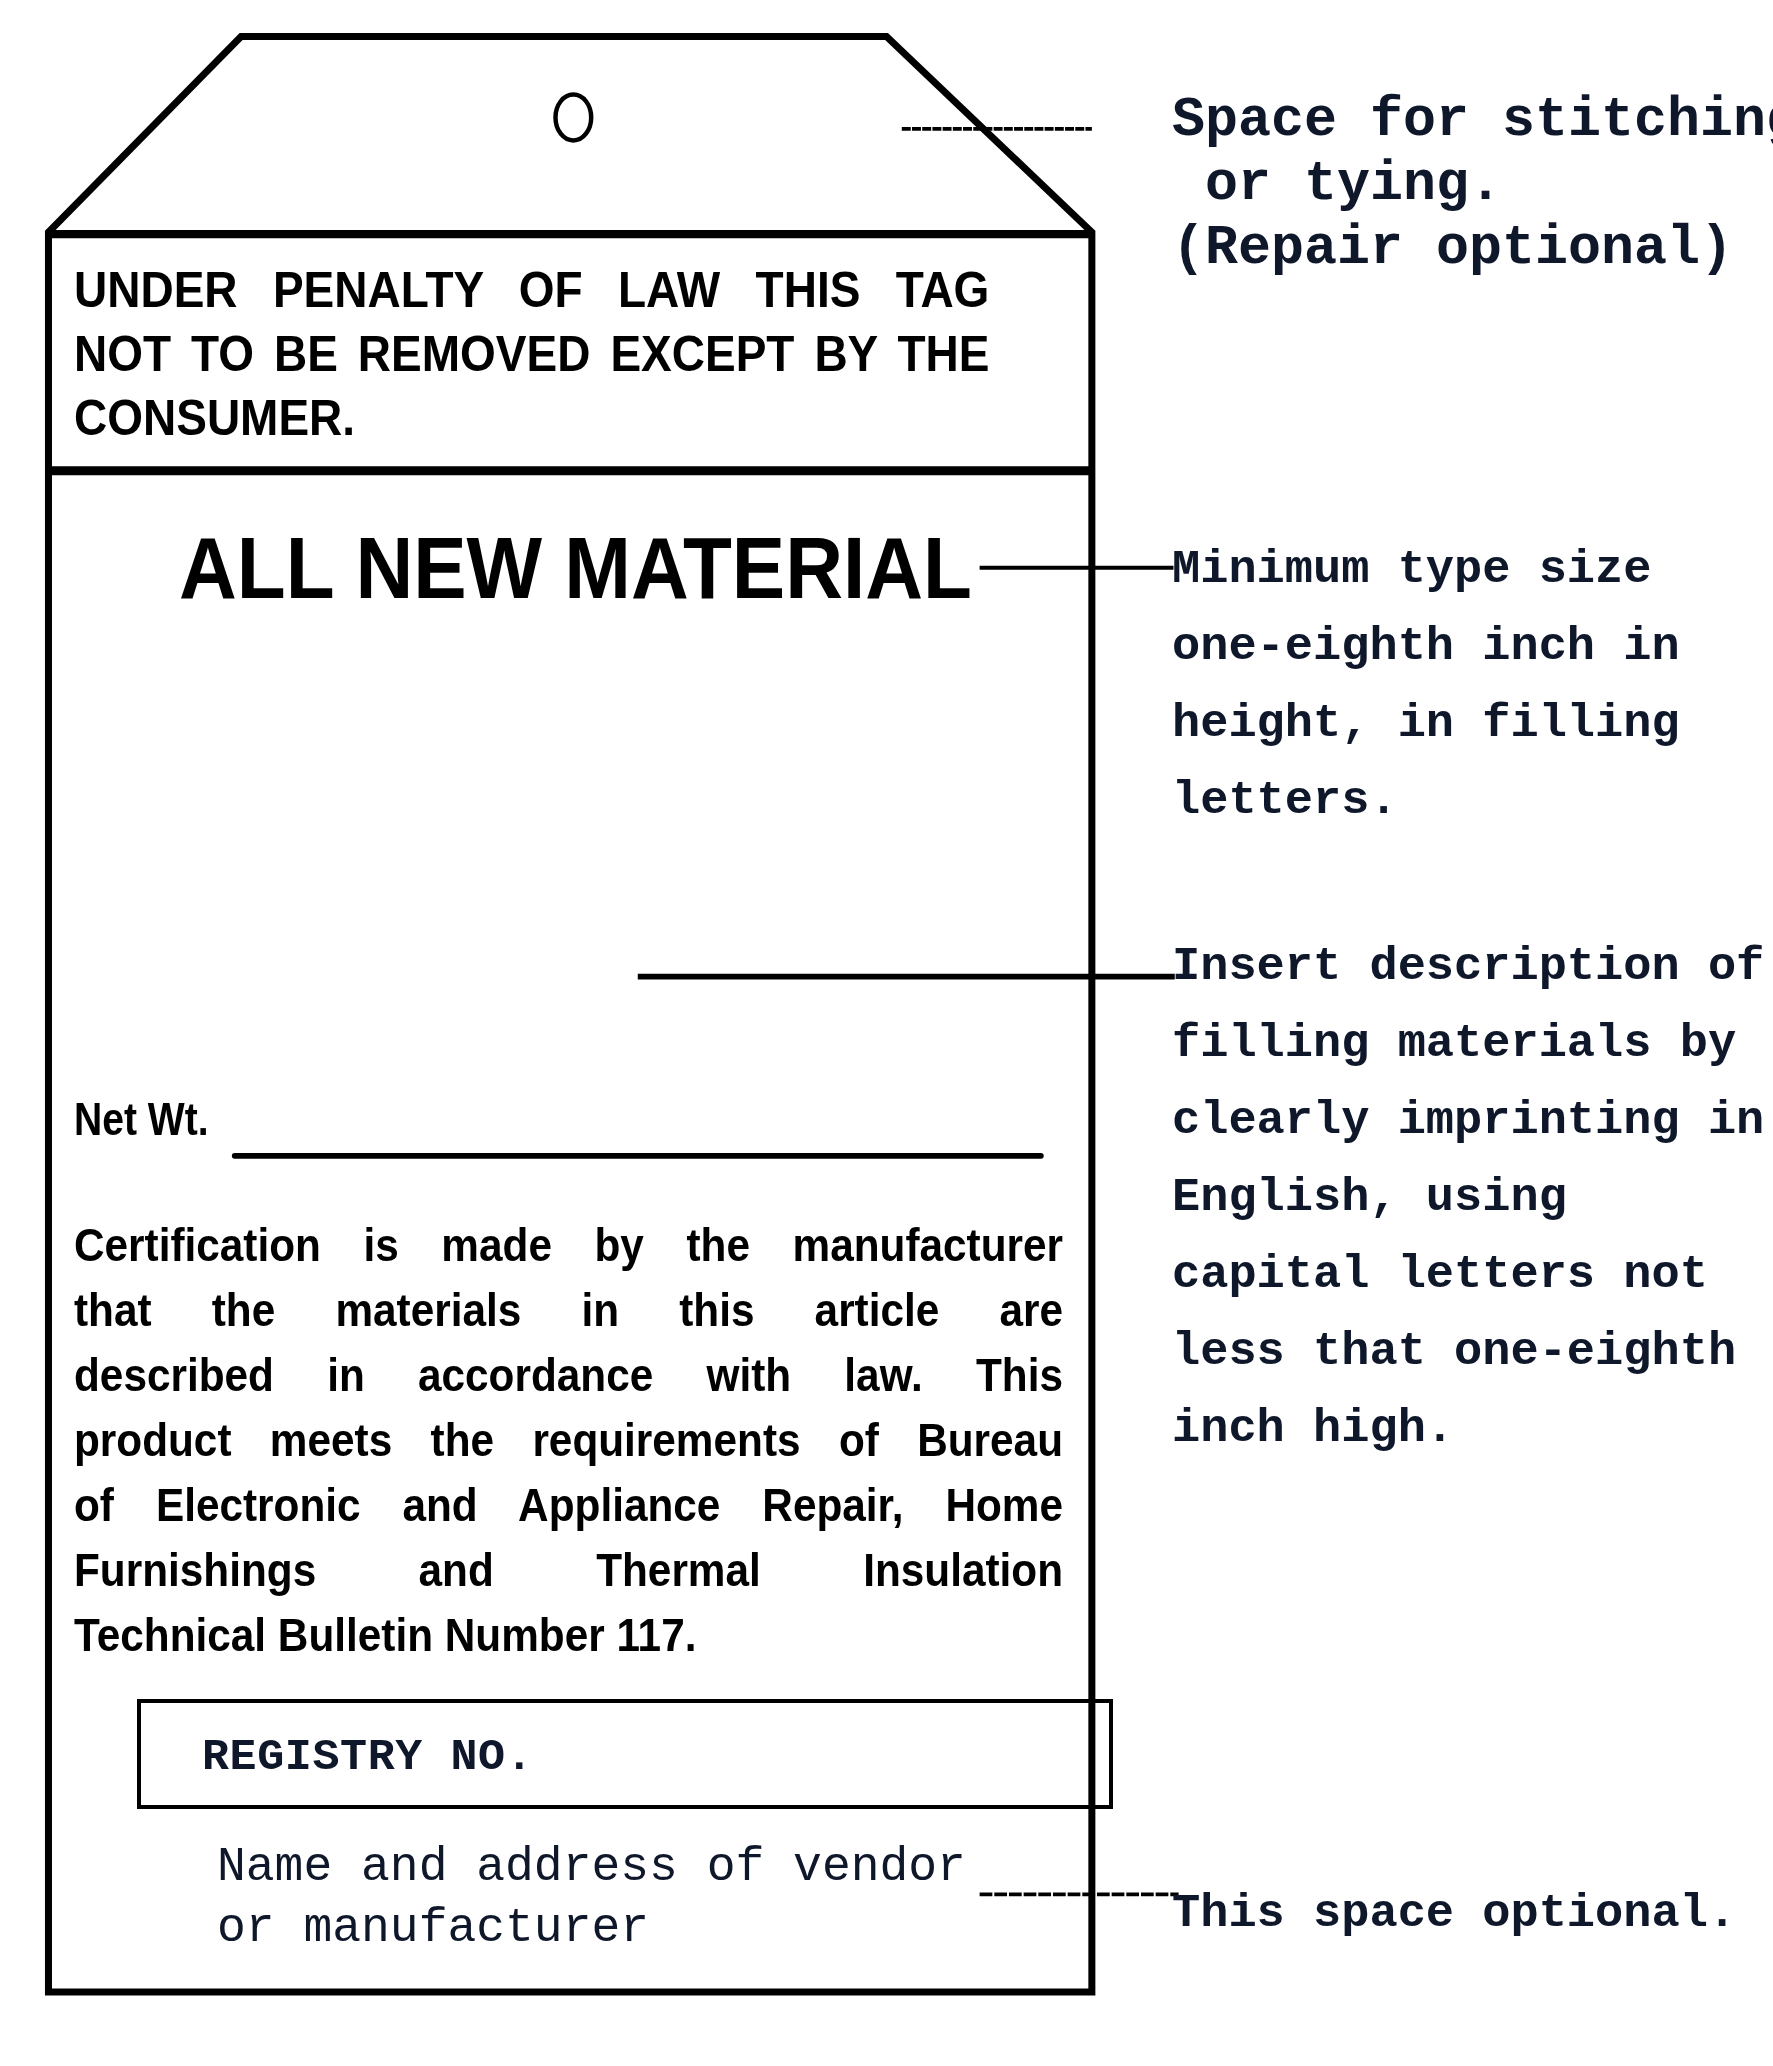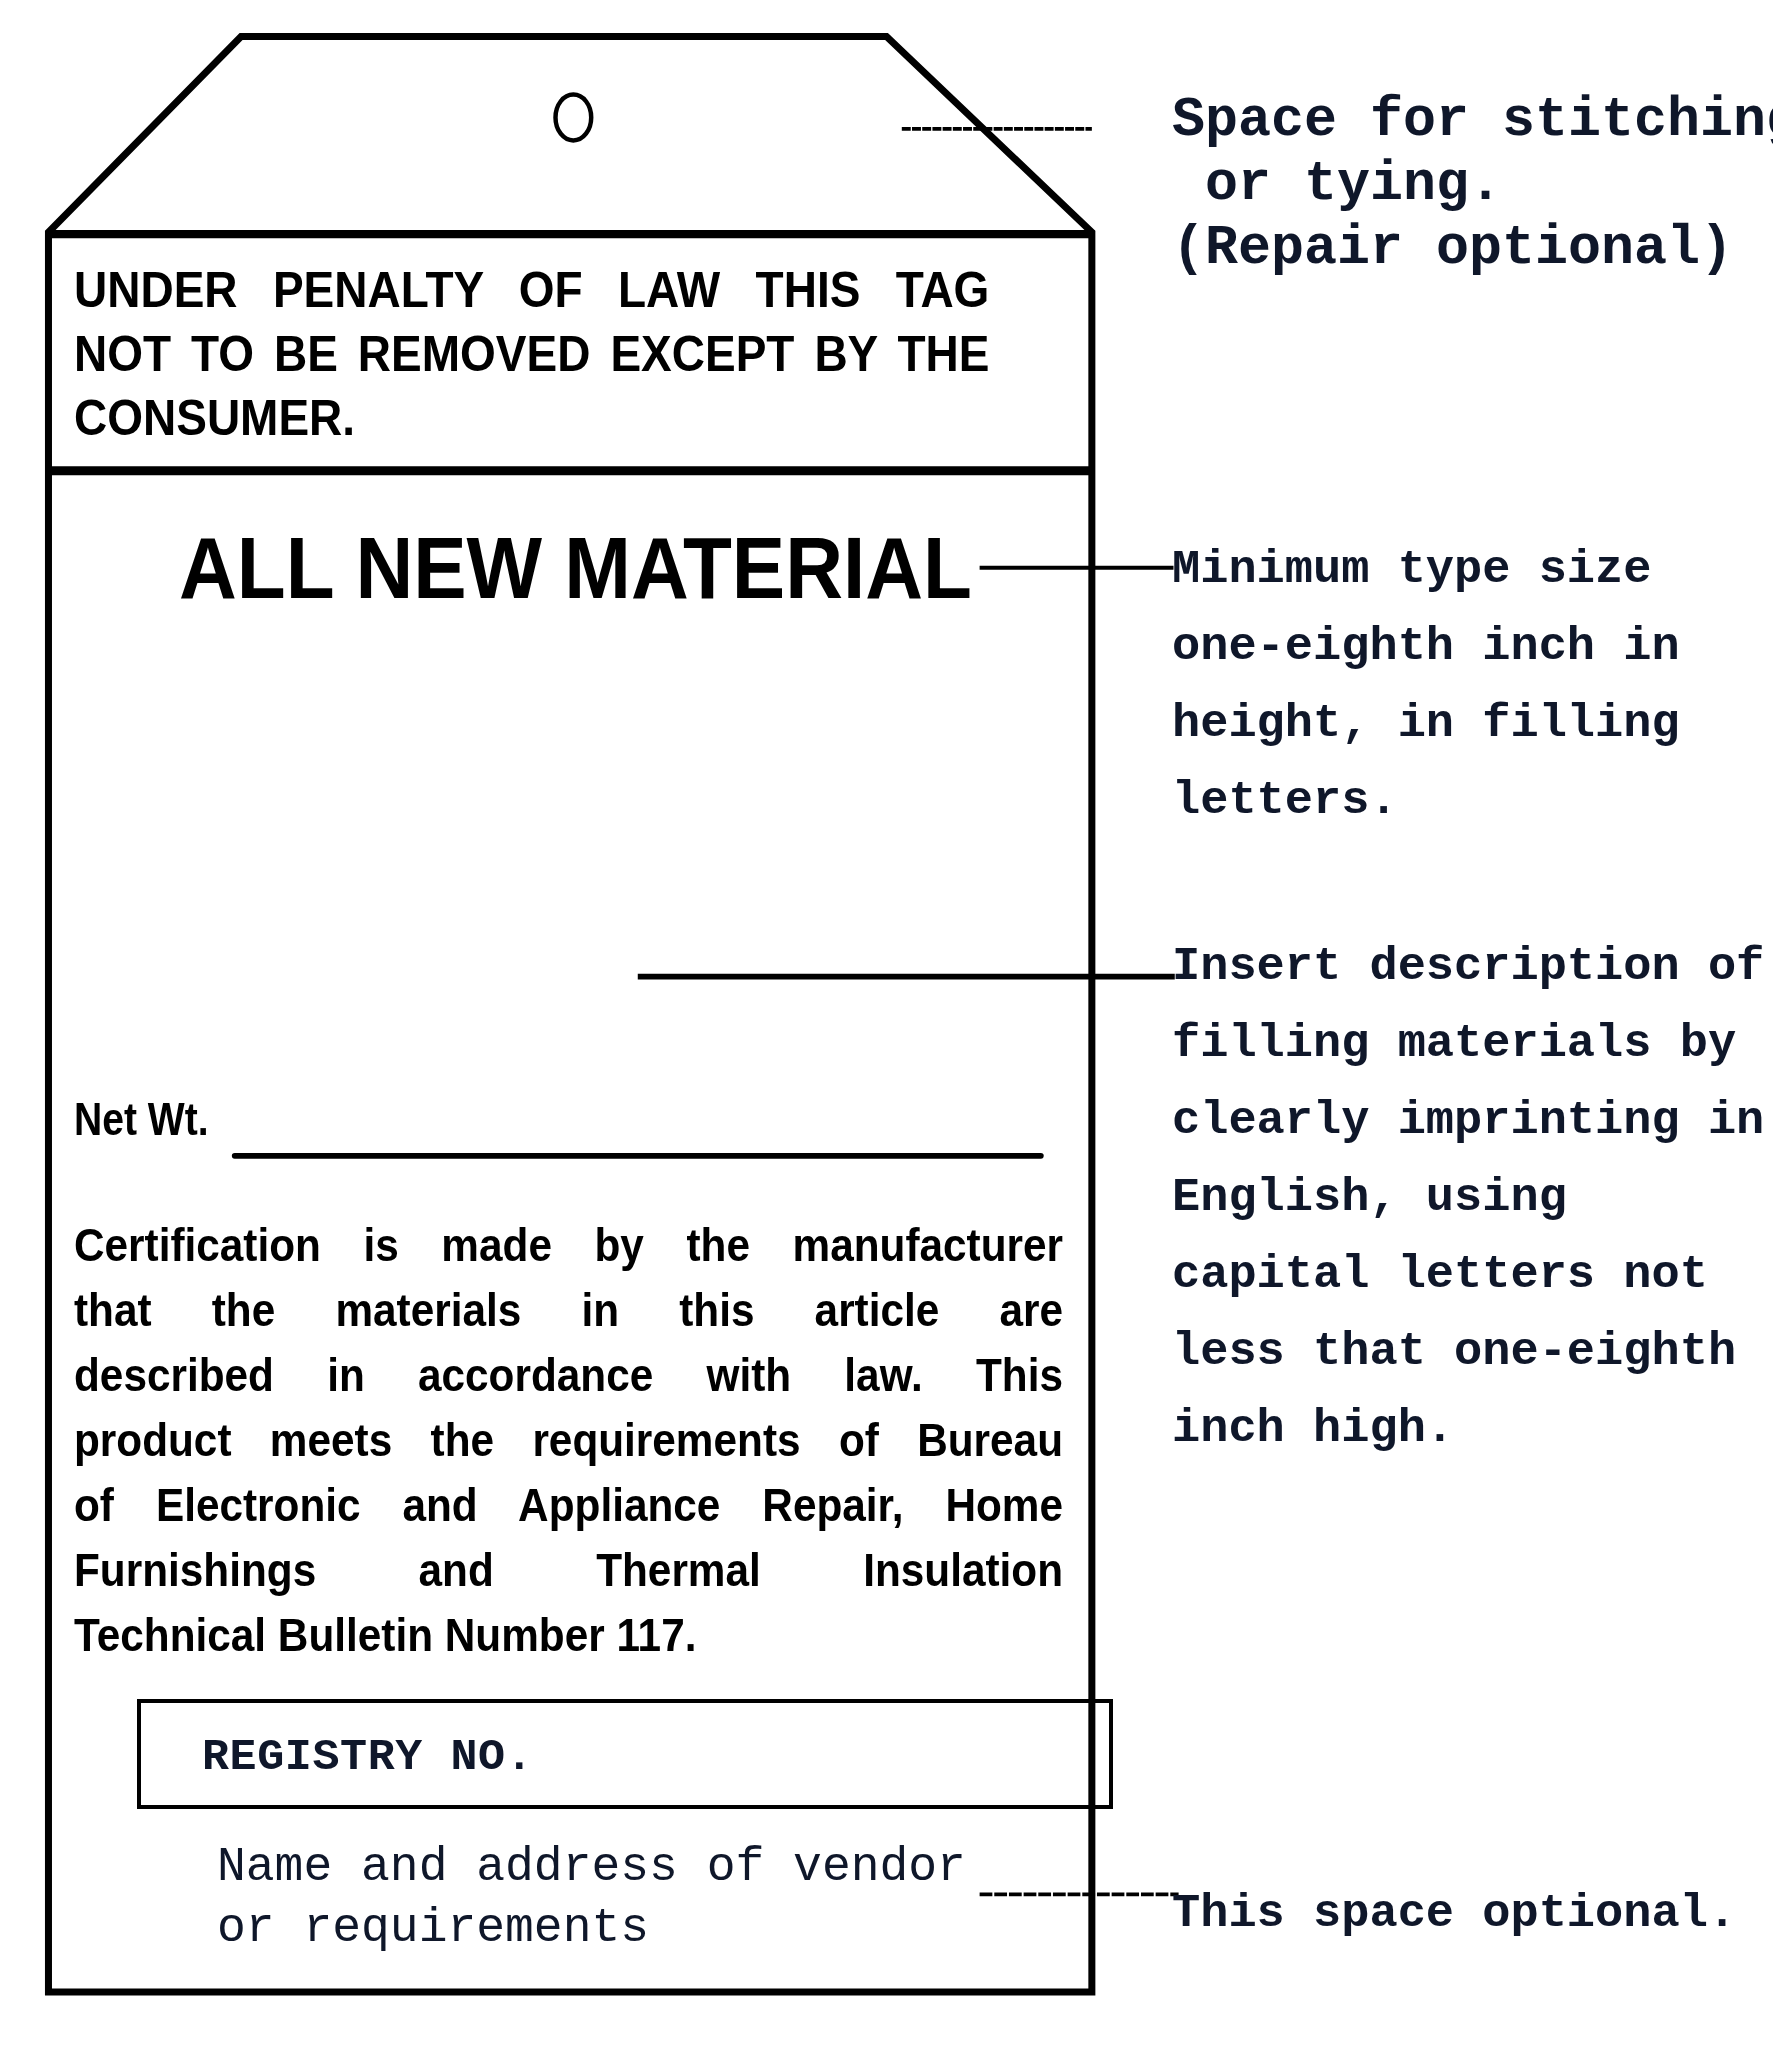--- a/index.html
+++ b/index.html
@@ -81,21 +81,21 @@
     <span class="line">Furnishings and Thermal Insulation</span>
     <span class="line last">Technical Bulletin Number 117.</span>
   </div>
 
   <div class="abs registry-box">
     <span class="serif registry-label">REGISTRY NO.</span>
   </div>
 
   <div class="abs serif vendor">
     <span class="line">Name and address of vendor</span>
-    <span class="line">or requirements</span>
+    <span class="line">or manufacturer</span>
   </div>
 
   <div class="abs serif note note-stitch">
     <span class="line">Space for stitching</span>
     <span class="line" style="white-space: pre;"> or tying.</span>
     <span class="line">(Repair optional)</span>
   </div>
 
   <div class="abs serif note note-type">
     <span class="line">Minimum type size</span>

